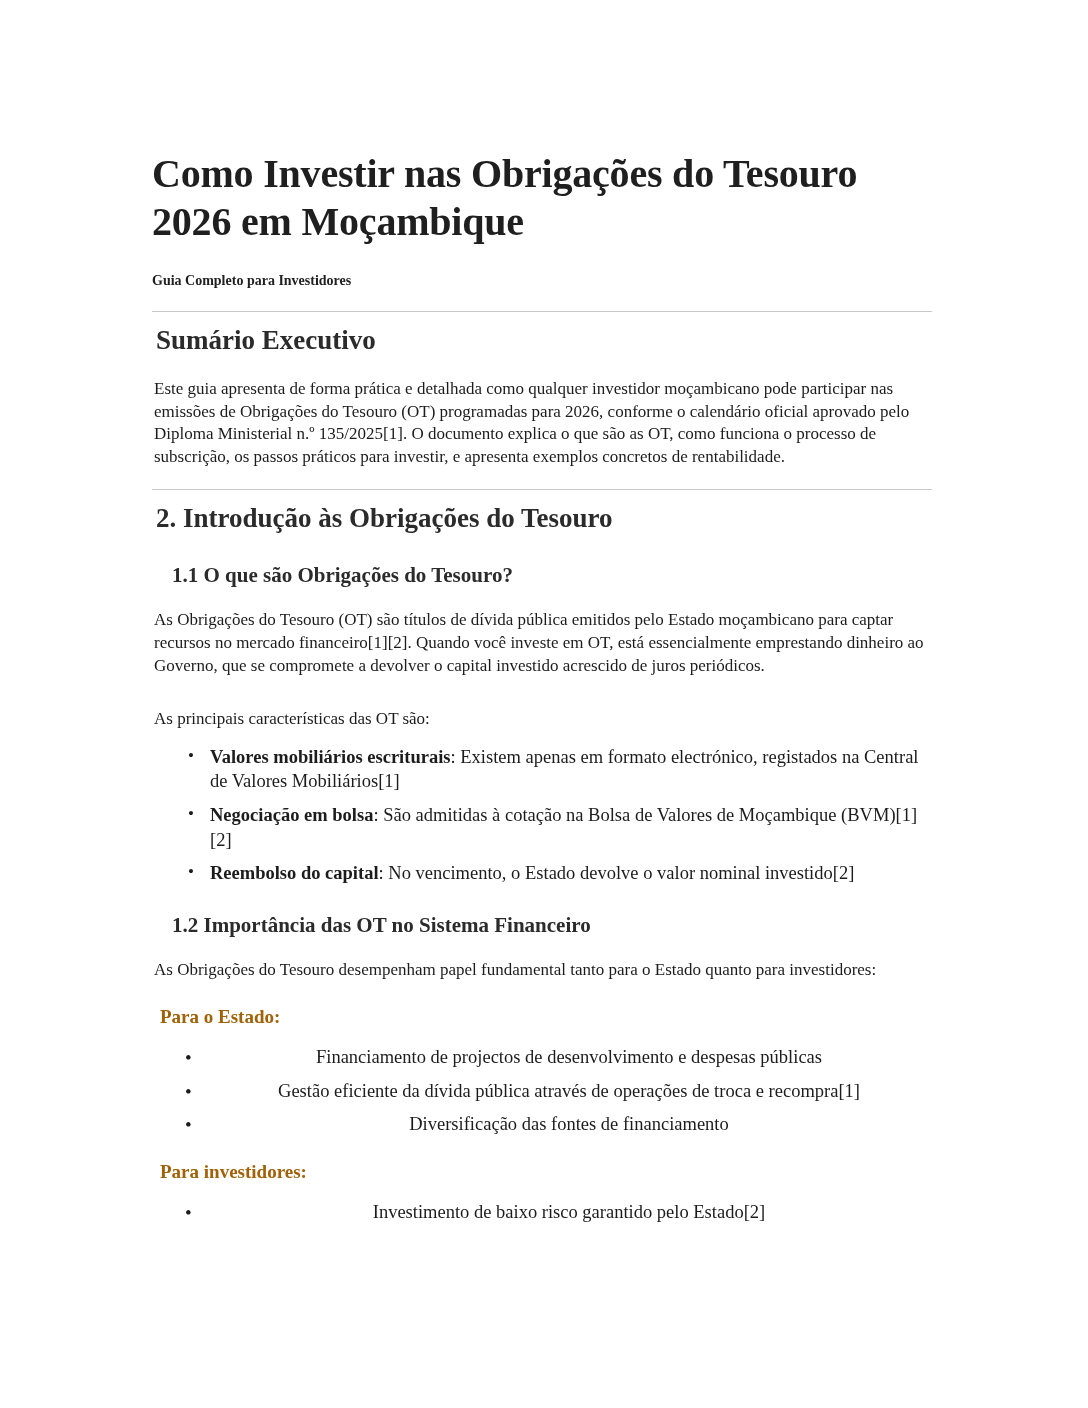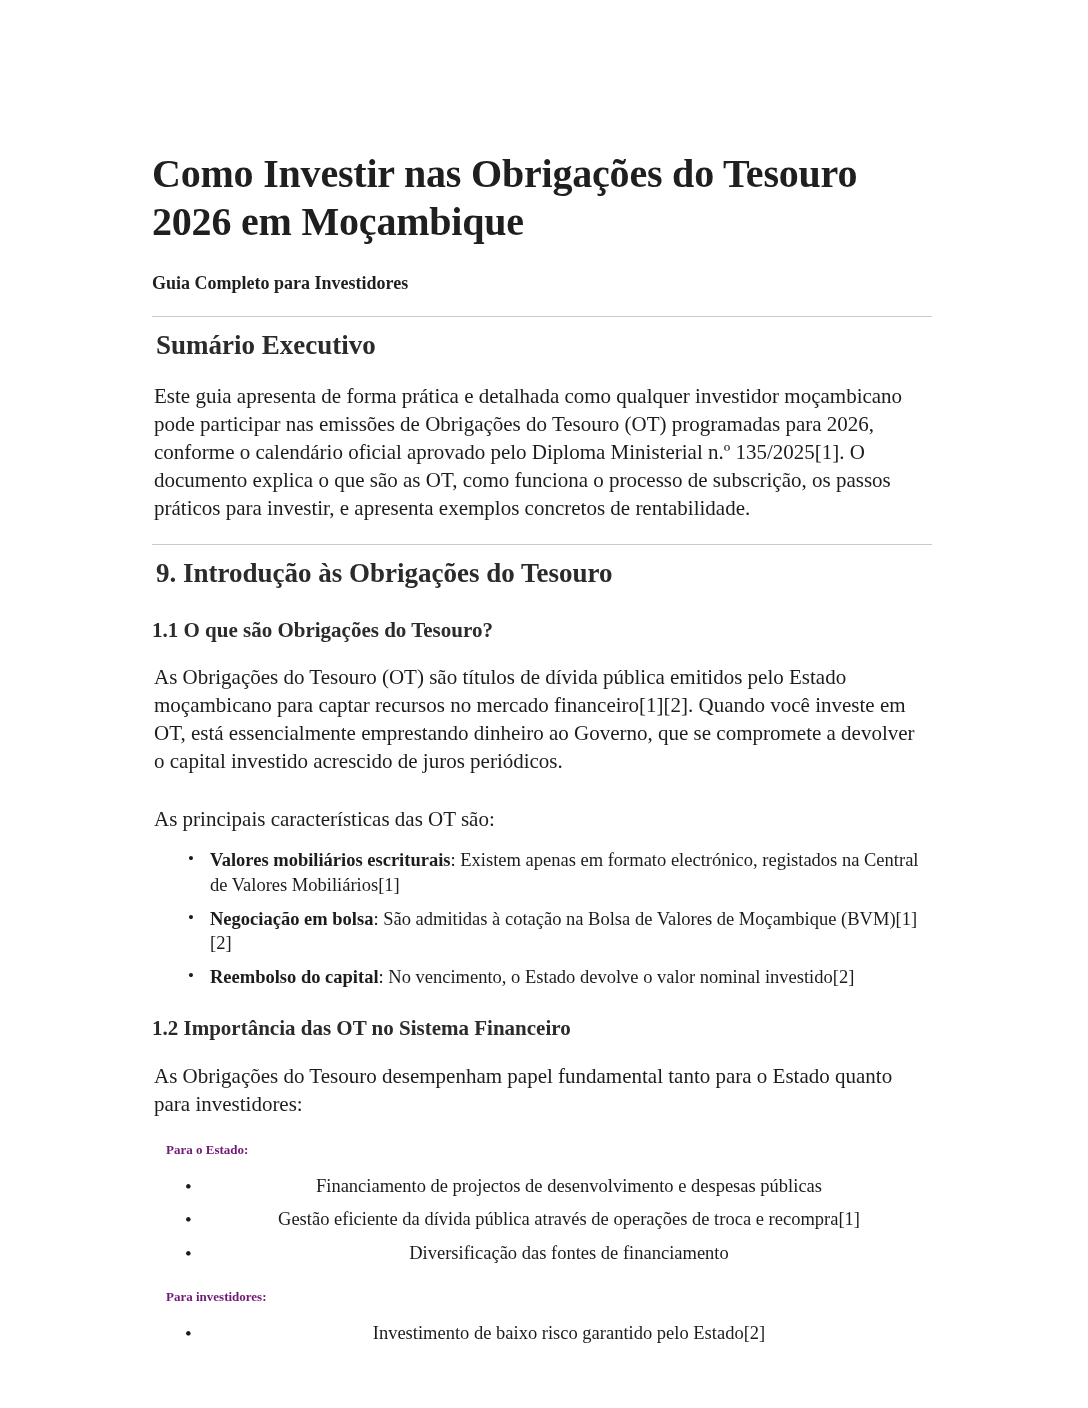--- a/index.html
+++ b/index.html
@@ -29,21 +29,21 @@
   .doc-title {
     font-size: 40px;
     font-weight: 700;
     line-height: 1.20;
     letter-spacing: -0.2px;
     color: #1f1f1f;
     margin: 0 0 0 0;
     max-width: 770px;
   }
   .doc-subtitle {
-    font-size: 18px;
+    font-size: 14px;
     font-weight: 700;
     color: #1f1f1f;
     margin: 26px 0 0 0;
     line-height: 1.3;
   }
 
   
   .rule {
     border: 0;
     border-top: 1px solid #c9c9c9;
@@ -57,40 +57,40 @@
     font-size: 27px;
     font-weight: 700;
     color: #2b2b2b;
     margin: 12px 0 0 4px;
     line-height: 1.25;
   }
   h3.sub-heading {
     font-size: 21px;
     font-weight: 700;
     color: #2b2b2b;
-    margin: 26px 0 0 0;
+    margin: 26px 0 0 20px;
     line-height: 1.3;
   }
 
   
   p.body-text {
-    font-size: 21px;
+    font-size: 17px;
     line-height: 1.33;
     color: #1c1c1c;
     margin: 20px 0 0 2px;
     max-width: 782px;
   }
   p.body-text.tight {
     margin-top: 31px;
   }
   p.lead-label {
-    font-size: 13px;
+    font-size: 19px;
     font-weight: 700;
-    color: #701a75;
-    margin: 22px 0 0 14px;
+    color: #a16207;
+    margin: 22px 0 0 8px;
     line-height: 1.33;
   }
 
   
   ul.bullets {
     margin: 14px 0 0 0;
     padding: 0 0 0 58px;
     list-style: none;
     max-width: 824px;
   }
@@ -135,21 +135,21 @@
   <p class="doc-subtitle">Guia Completo para Investidores</p>
 
   <hr class="rule">
 
   <h2 class="section-heading">Sumário Executivo</h2>
 
   <p class="body-text">Este guia apresenta de forma prática e detalhada como qualquer investidor moçambicano pode participar nas emissões de Obrigações do Tesouro (OT) programadas para 2026, conforme o calendário oficial aprovado pelo Diploma Ministerial n.º 135/2025[1]. O documento explica o que são as OT, como funciona o processo de subscrição, os passos práticos para investir, e apresenta exemplos concretos de rentabilidade.</p>
 
   <hr class="rule">
 
-  <h2 class="section-heading">9. Introdução às Obrigações do Tesouro</h2>
+  <h2 class="section-heading">2. Introdução às Obrigações do Tesouro</h2>
 
   <h3 class="sub-heading">1.1 O que são Obrigações do Tesouro?</h3>
 
   <p class="body-text">As Obrigações do Tesouro (OT) são títulos de dívida pública emitidos pelo Estado moçambicano para captar recursos no mercado financeiro[1][2]. Quando você investe em OT, está essencialmente emprestando dinheiro ao Governo, que se compromete a devolver o capital investido acrescido de juros periódicos.</p>
 
   <p class="body-text tight">As principais características das OT são:</p>
 
   <ul class="bullets">
     <li>
       <b class="strong">Valores mobiliários escriturais</b><span>: Existem apenas em formato electrónico, registados na Central de Valores Mobiliários[1]</span>

